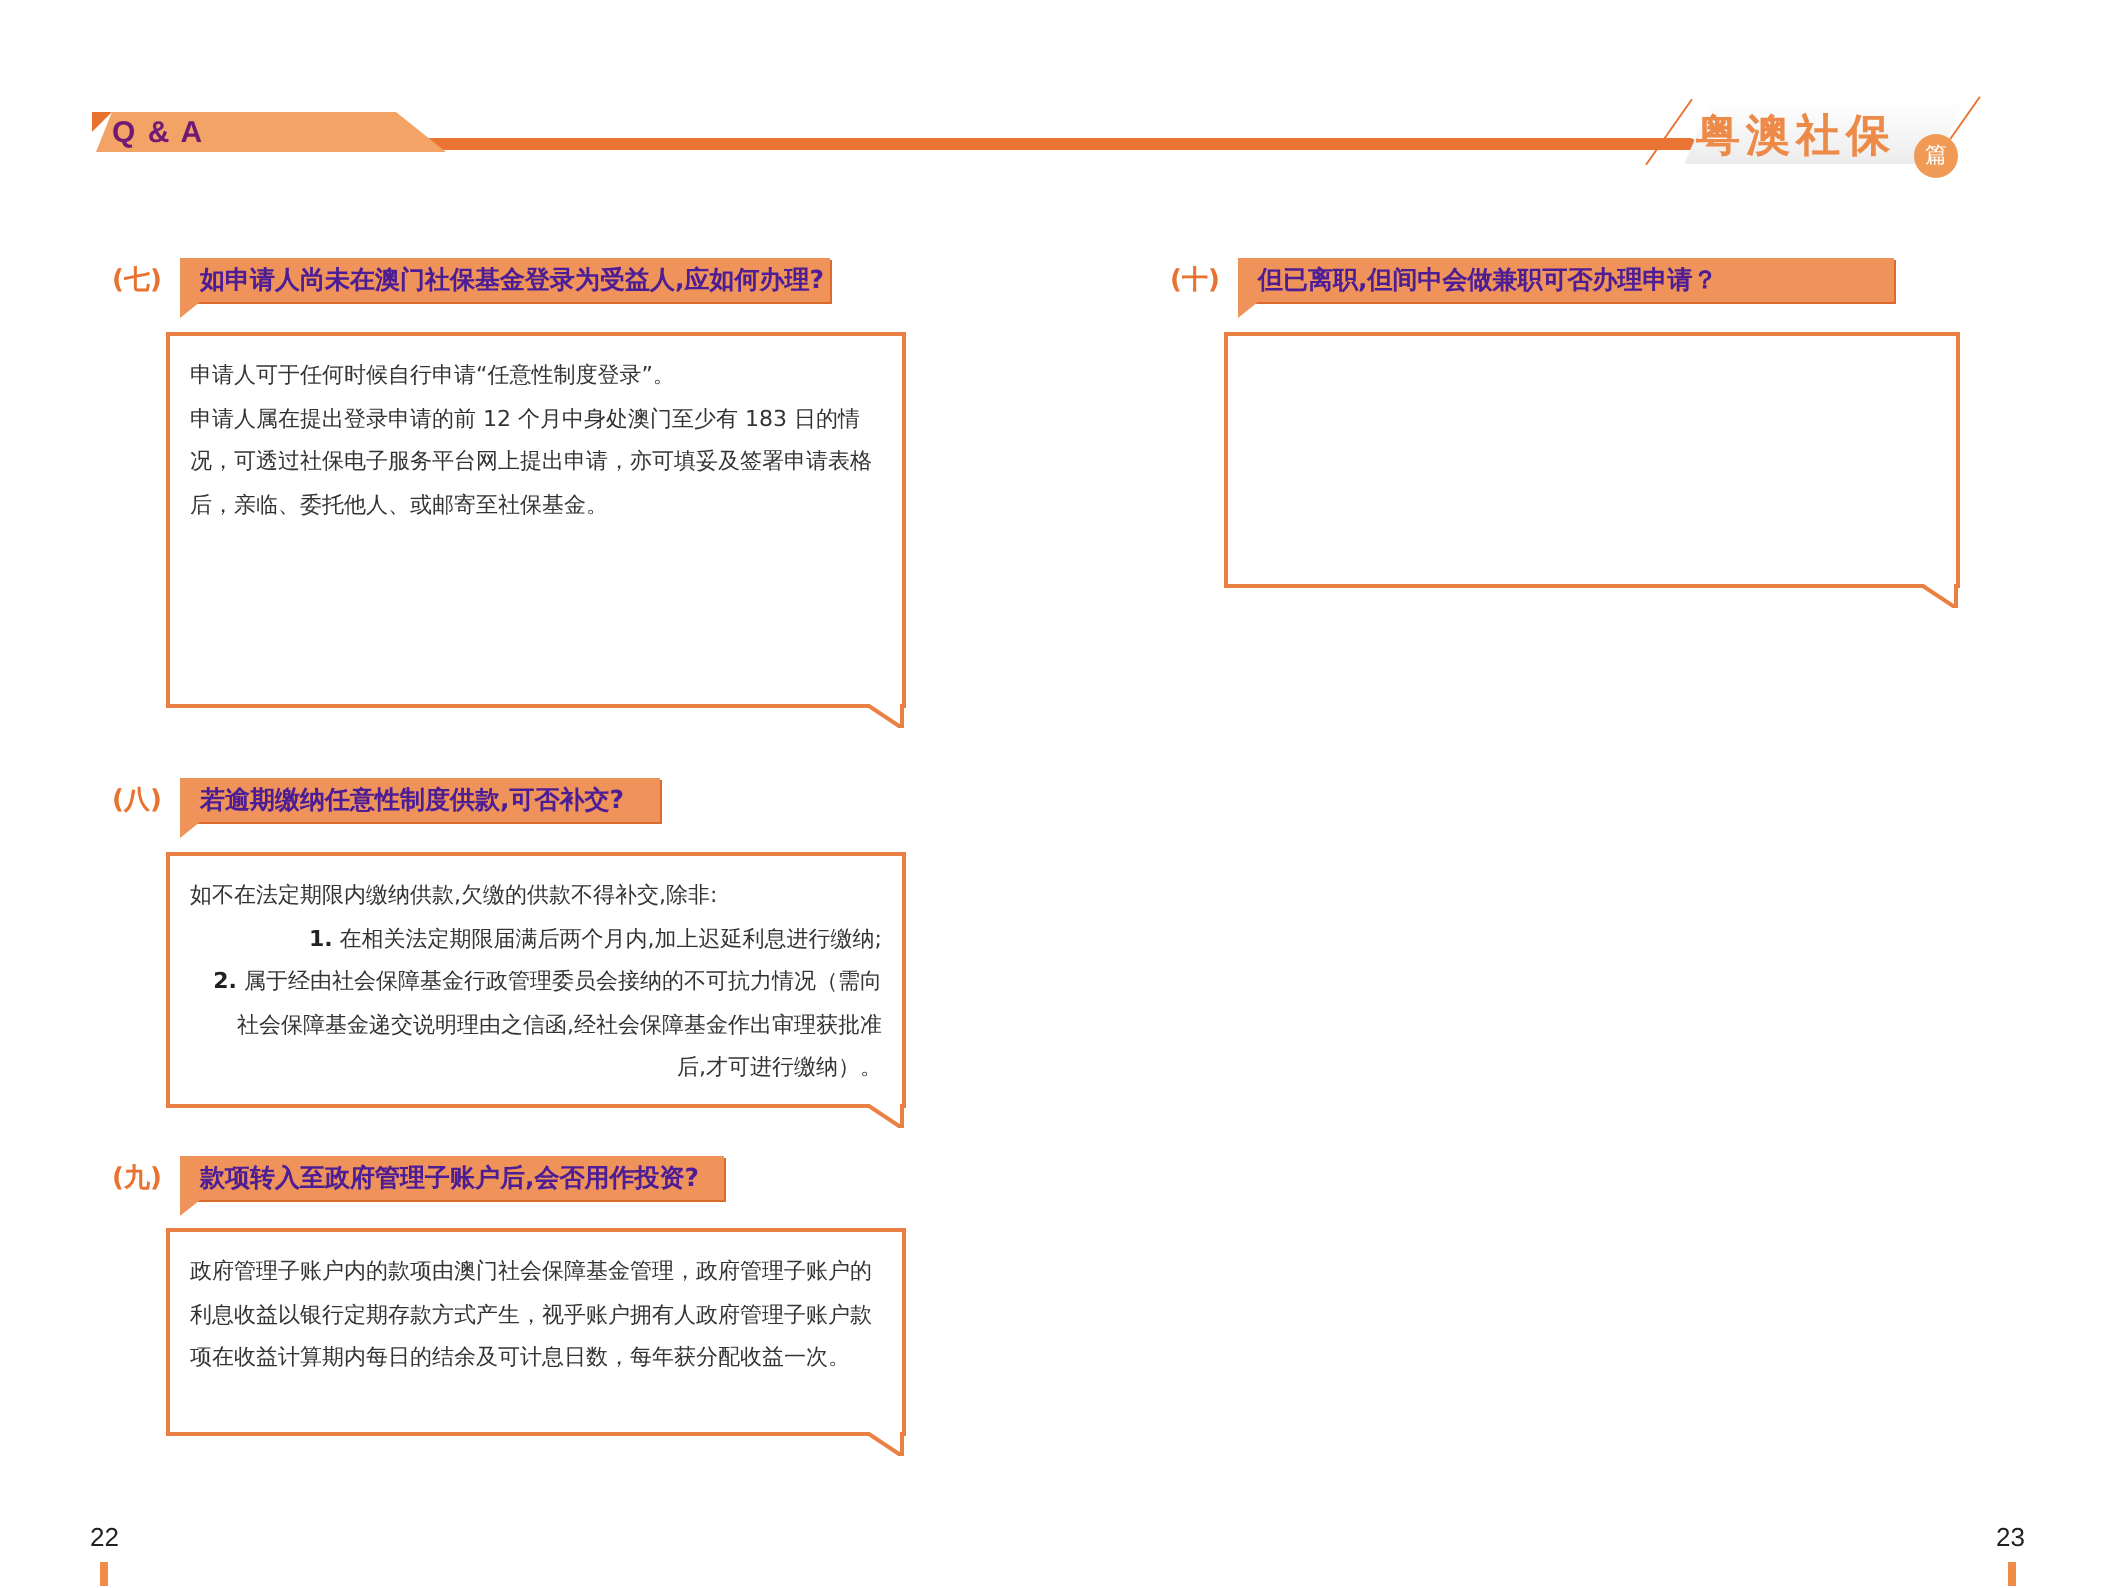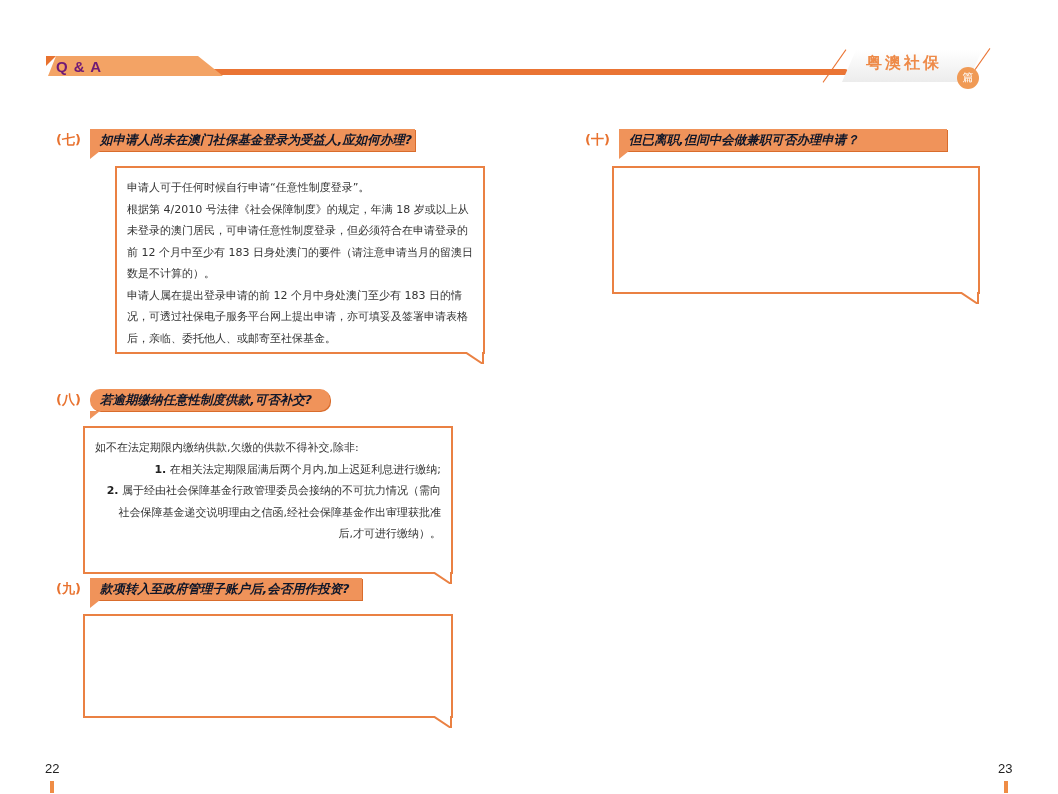--- a/index.html
+++ b/index.html
@@ -13,32 +13,32 @@
   .hdr-line { position:absolute; left:210px; top:69px; width:638px; height:6px; background:#ea7434; border-radius:0 3px 3px 0; }
   .hdr-tab { position:absolute; left:48px; top:56px; width:175px; height:20px; background:#f3a365;
     clip-path:polygon(0 100%, 8px 0, 150px 0, 175px 100%); }
   .hdr-corner { position:absolute; left:46px; top:56px; width:0; height:0;
     border-top:10px solid #e8722f; border-right:10px solid transparent; }
   .hdr-title { position:absolute; left:56px; top:58px; font-size:15px; font-weight:bold; color:#701a75; letter-spacing:1px; font-family:"Liberation Sans",sans-serif; }
   .brand { position:absolute; left:842px; top:50px; width:140px; height:32px; }
   .brand-bg { position:absolute; left:0; top:0; width:140px; height:32px;
     background:linear-gradient(180deg,#ffffff,#ececec);
     clip-path:polygon(14px 0,140px 0,126px 100%,0 100%); box-shadow:0 2px 4px rgba(0,0,0,.15); }
-  .brand-text { position:absolute; left:24px; top:3px; font-size:16px; font-weight:bold; color:#ee8a48; letter-spacing:3px; }
+  .brand-text { position:absolute; left:6px; top:3px; font-size:22px; font-weight:bold; color:#ee8a48; letter-spacing:3px; }
   .brand-badge { position:absolute; left:115px; top:17px; width:22px; height:22px; border-radius:50%;
     background:#f09a55; color:#fff; font-size:11px; line-height:22px; text-align:center; }
   .brand-slash1 { position:absolute; left:-8px; top:-4px; width:1px; height:40px; background:#ea7434; transform:rotate(35deg); }
   .brand-slash2 { position:absolute; left:140px; top:-4px; width:1px; height:26px; background:#ea7434; transform:rotate(35deg); }
 
   
   .qa { position:absolute; }
   .q-num { position:absolute; left:0; top:2px; font-size:13px; font-weight:bold; color:#e8722f; }
-  .q-bar { position:absolute; left:34px; top:0; height:22px; background:#f0935a; color:#0f172a;
+  .q-bar { position:absolute; left:34px; top:0; height:22px; background:#f0935a; color:#4c1d95;
     font-size:12.5px; font-weight:bold; line-height:22px; padding:0 10px 0 10px; white-space:nowrap;
-    box-shadow:1px 1px 0 #d96c2c;font-style:italic; }
+    box-shadow:1px 1px 0 #d96c2c; }
   .q-bar::after { content:""; position:absolute; left:0; top:22px; border-top:8px solid #f0935a; border-right:10px solid transparent; }
   .a-box { position:absolute; border:2px solid #ea8143; background:#fff;
     font-size:11px; line-height:21.5px; color:#333; padding:9px 10px 9px 10px; box-sizing:border-box; }
   .a-box .tail { position:absolute; right:-2px; bottom:-12px; width:20px; height:12px; }
   .a-box p { margin:0; }
   .li { padding-left:16px; text-indent:-14px;text-align:right; }
   .li b { font-weight:bold; color:#222; }
   .pg { position:absolute; font-size:13px; color:#222; font-family:"Liberation Sans",sans-serif; }
   .pg-mark { position:absolute; width:4px; height:12px; background:#ef8c45; }
 </style>
@@ -55,49 +55,49 @@
     <div class="brand-slash1"></div>
     <div class="brand-slash2"></div>
     <div class="brand-text">粤澳社保</div>
     <div class="brand-badge">篇</div>
   </div>
 </div>
 
 <div class="qa" style="left:56px; top:129px; width:400px; height:240px;">
   <div class="q-num">(七)</div>
   <div class="q-bar" style="width:305px;">如申请人尚未在澳门社保基金登录为受益人,应如何办理?</div>
-  <div class="a-box" style="left:27px; top:37px; width:370px; height:188px;margin-left:32px;">
+  <div class="a-box" style="left:27px; top:37px; width:370px; height:188px;">
     <p>申请人可于任何时候自行申请“任意性制度登录”。</p>
-    <p>根据第 4/2010 号法律《社会保障制度》的规定，年满 18 岁或以上从未登录的澳门居民，可申请任意性制度登录，但必须符合在申请登录的前 12 个月中至少有 183 日身处澳门的要件（请注意申请当月的留澳日数是不计算的）。</p>
     <p>申请人属在提出登录申请的前 12 个月中身处澳门至少有 183 日的情况，可透过社保电子服务平台网上提出申请，亦可填妥及签署申请表格后，亲临、委托他人、或邮寄至社保基金。</p>
     <svg class="tail" viewBox="0 0 20 12">
         <polygon points="0,0 18,0 18,12" fill="#fff"></polygon>
         <polyline points="0,0 18,12 18,0" fill="none" stroke="#ea8143" stroke-width="2"></polyline>
       </svg>
   </div>
 </div>
 
 <div class="qa" style="left:56px; top:389px; width:400px; height:175px;">
   <div class="q-num">(八)</div>
-  <div class="q-bar" style="width:220px;border-radius:10px;">若逾期缴纳任意性制度供款,可否补交?</div>
-  <div class="a-box" style="left:27px; top:37px; width:370px; height:148px;">
+  <div class="q-bar" style="width:220px;">若逾期缴纳任意性制度供款,可否补交?</div>
+  <div class="a-box" style="left:27px; top:37px; width:370px; height:128px;">
     <p>如不在法定期限内缴纳供款,欠缴的供款不得补交,除非:</p>
     <p class="li"><b>1.</b> <span>在相关法定期限届满后两个月内,加上迟延利息进行缴纳;</span></p>
     <p class="li"><b>2.</b> <span>属于经由社会保障基金行政管理委员会接纳的不可抗力情况（需向社会保障基金递交说明理由之信函,经社会保障基金作出审理获批准后,才可进行缴纳）。</span></p>
     <svg class="tail" viewBox="0 0 20 12">
         <polygon points="0,0 18,0 18,12" fill="#fff"></polygon>
         <polyline points="0,0 18,12 18,0" fill="none" stroke="#ea8143" stroke-width="2"></polyline>
       </svg>
   </div>
 </div>
 
 <div class="qa" style="left:56px; top:578px; width:400px; height:150px;">
   <div class="q-num">(九)</div>
   <div class="q-bar" style="width:252px;">款项转入至政府管理子账户后,会否用作投资?</div>
   <div class="a-box" style="left:27px; top:36px; width:370px; height:104px;">
+    <p>政府管理子账户内的款项由澳门社会保障基金管理，政府管理子账户的利息收益以银行定期存款方式产生，视乎账户拥有人政府管理子账户款项在收益计算期内每日的结余及可计息日数，每年获分配收益一次。</p>
     <svg class="tail" viewBox="0 0 20 12">
         <polygon points="0,0 18,0 18,12" fill="#fff"></polygon>
         <polyline points="0,0 18,12 18,0" fill="none" stroke="#ea8143" stroke-width="2"></polyline>
       </svg>
   </div>
 </div>
 
 <div class="qa" style="left:585px; top:129px; width:400px; height:180px;">
   <div class="q-num">(十)</div>
   <div class="q-bar" style="width:308px;">但已离职,但间中会做兼职可否办理申请？</div>

